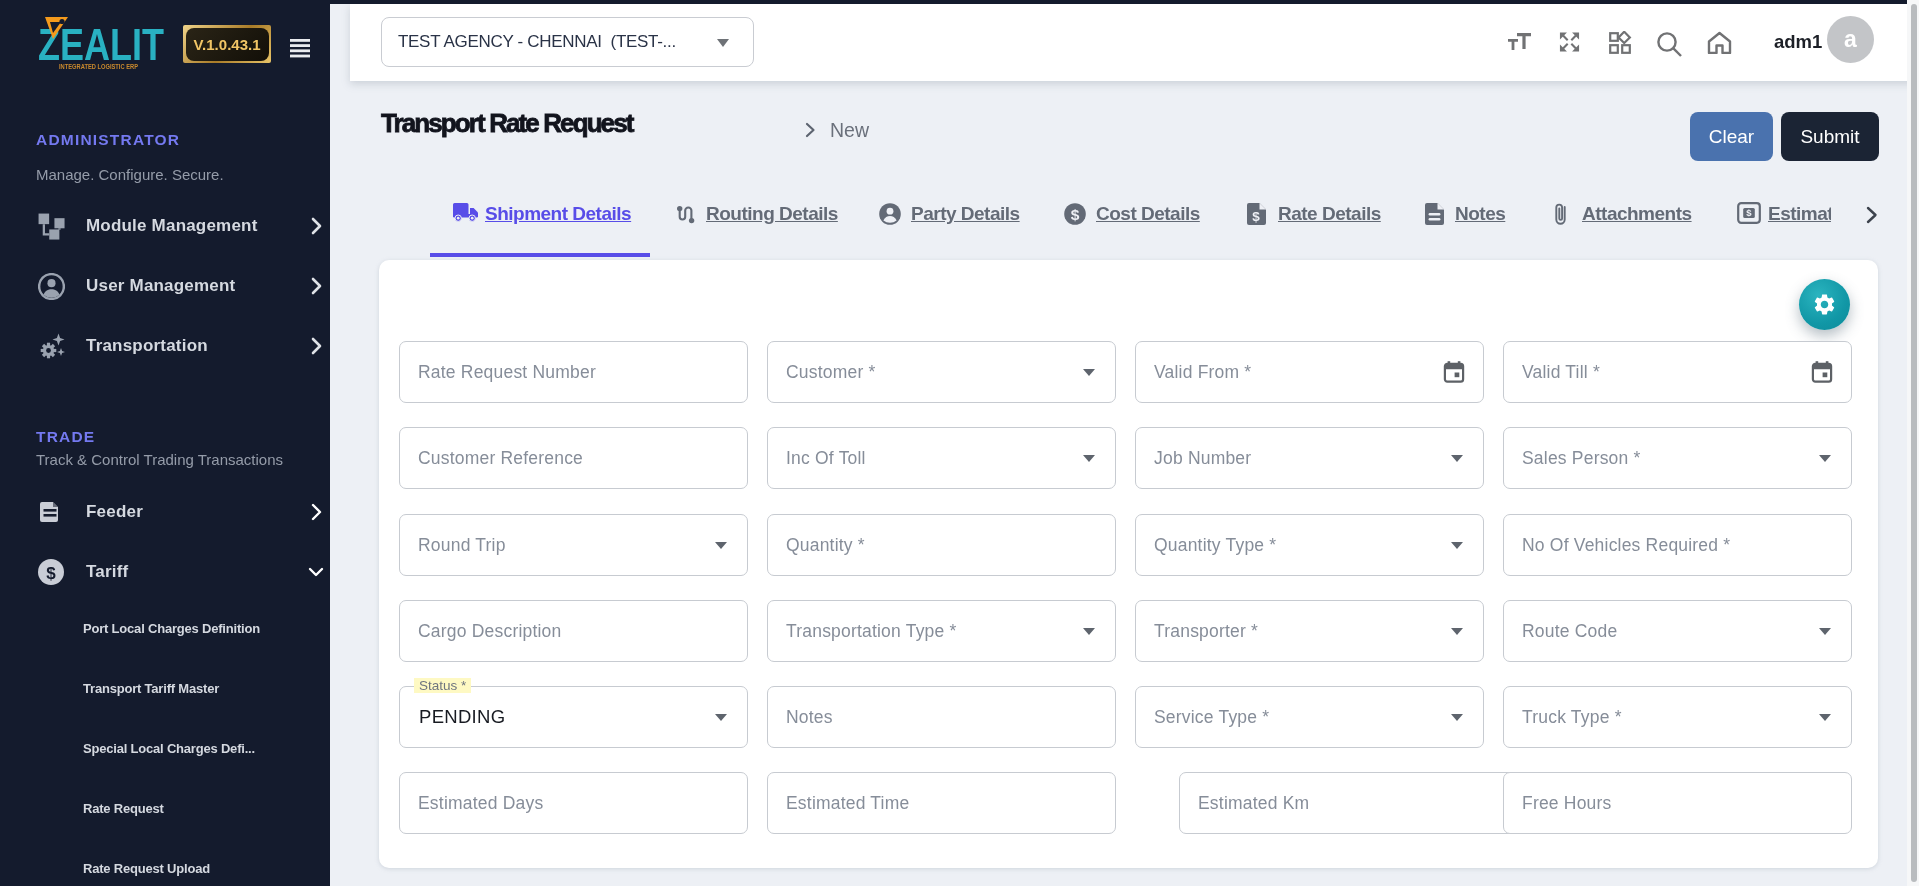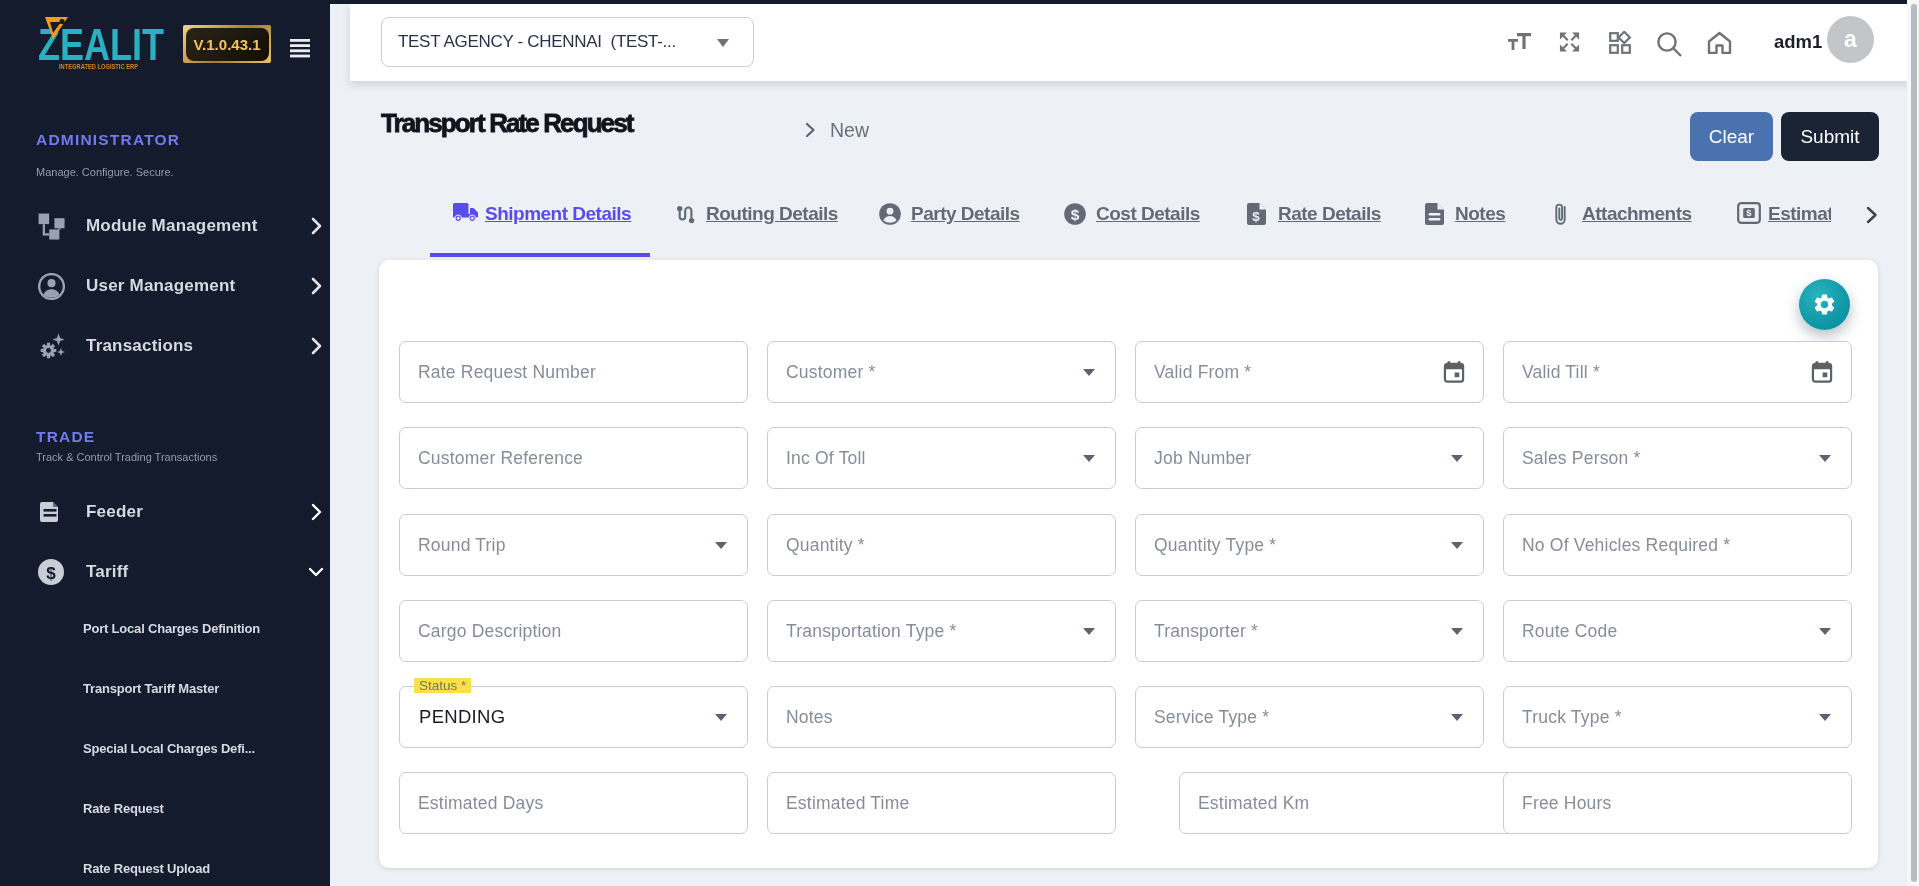--- a/index.html
+++ b/index.html
@@ -3,21 +3,21 @@
 <meta charset="utf-8">
 <style>
   * { margin:0; padding:0; box-sizing:border-box; }
   html,body { width:1919px; height:886px; overflow:hidden; font-family:"Liberation Sans", sans-serif; background:#edf0f5; }
   .abs { position:absolute; }
 
   
   #topstrip { position:absolute; left:0; top:0; width:1919px; height:4px; background:#141b2d; z-index:5; }
   #sidebar { position:absolute; left:0; top:0; width:330px; height:886px; background:#141b2d; z-index:6; }
   .sect-title { position:absolute; left:36px; font-size:15.5px; font-weight:bold; letter-spacing:1.2px; color:#7479f0; }
-  .sect-sub { position:absolute; left:36px; font-size:11px; color:#959ca9; }
+  .sect-sub { position:absolute; left:36px; font-size:15px; color:#959ca9; }
   .mitem { position:absolute; left:0; width:350px; height:24px; }
   .mitem .micon { position:absolute; left:38px; top:0; }
   .mitem .mtext { position:absolute; left:86px; top:50%; transform:translateY(-50%); font-size:17px; font-weight:bold; color:#d5d9e0; letter-spacing:0.2px; }
   .chev { position:absolute; right:28px; top:50%; transform:translateY(-50%); }
   .subitem { position:absolute; left:83px; font-size:13px; font-weight:bold; color:#d5d9e0; letter-spacing:-0.2px; }
 
   
   #topbar { position:absolute; left:350px; top:4px; width:1569px; height:77px; background:#ffffff; z-index:4; box-shadow:0 3px 8px rgba(120,130,145,0.28); }
   #agency { position:absolute; left:31px; top:13px; width:373px; height:50px; border:1px solid #c9ccd2; border-radius:8px; background:#fff; }
   #agency .txt { position:absolute; left:16px; top:50%; transform:translateY(-50%); font-size:17px; color:#2a3347; letter-spacing:-0.3px; }
@@ -121,21 +121,21 @@
           <line x1="10.5" y1="10.7" x2="10.5" y2="26.3"></line>
           <line x1="2.7" y1="18.5" x2="18.3" y2="18.5"></line>
           <line x1="5" y1="13" x2="16" y2="24"></line>
           <line x1="5" y1="24" x2="16" y2="13"></line>
         </g>
         <path d="M20.5 1.5 l1.6 4.4 4.4 1.6 -4.4 1.6 -1.6 4.4 -1.6 -4.4 -4.4 -1.6 4.4 -1.6 Z"></path>
         <path d="M23 16 l1.1 2.9 2.9 1.1 -2.9 1.1 -1.1 2.9 -1.1 -2.9 -2.9 -1.1 2.9 -1.1 Z"></path>
       </g>
       <circle cx="10.5" cy="18.5" r="2.4" fill="#141b2d"></circle>
     </svg>
-    <span class="mtext">Transactions</span>
+    <span class="mtext">Transportation</span>
     <svg class="chev" width="11" height="18" viewBox="0 0 11 18">
         <path d="M2 2 L9 9 L2 16" stroke="#dfe2e7" stroke-width="2.6" fill="none" stroke-linecap="round" stroke-linejoin="round"></path>
       </svg>
   </div>
 
   <div class="sect-title" style="top:428px;">TRADE</div>
   <div class="sect-sub" style="top:451px;">Track &amp; Control Trading Transactions</div>
 
   <div class="mitem" style="top:500px;">
     <svg class="micon" width="24" height="24" viewBox="0 0 24 24" style="top:0;">
@@ -371,21 +371,21 @@
     <div class="fld" style="left:756px; top:340px;">
         <span class="ph">Transporter *</span>
         <span class="caret"></span>
       </div>
     <div class="fld" style="left:1124px; top:340px;">
         <span class="ph">Route Code</span>
         <span class="caret"></span>
       </div>
 
     <div class="fld" style="left:20px; top:426px;">
-      <span class="flabel" style="left:14px; top:-9px; background:#fde047; padding:0 5px;">Status *</span>
+      <span class="flabel" style="left:14px; top:-9px; background:#fef9c3; padding:0 5px;">Status *</span>
       <span class="val">PENDING</span>
         <span class="caret"></span>
     </div>
     <div class="fld" style="left:388px; top:426px;">
         <span class="ph">Notes</span>
       </div>
     <div class="fld" style="left:756px; top:426px;">
         <span class="ph">Service Type *</span>
         <span class="caret"></span>
       </div>

